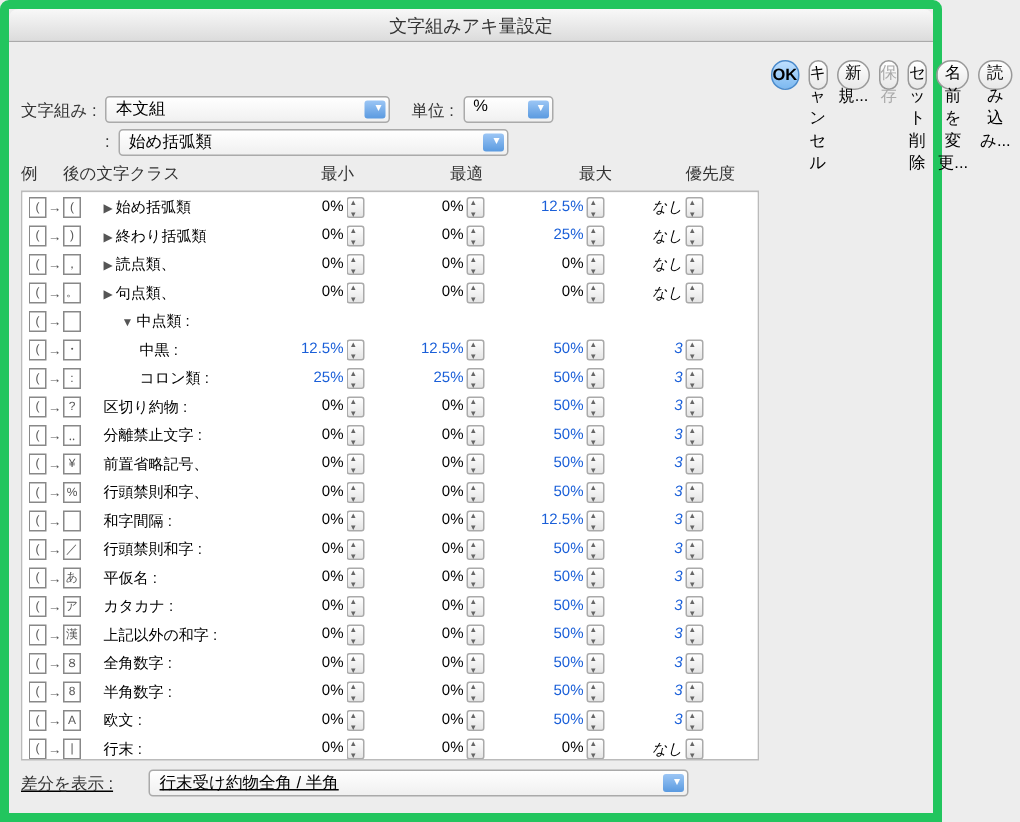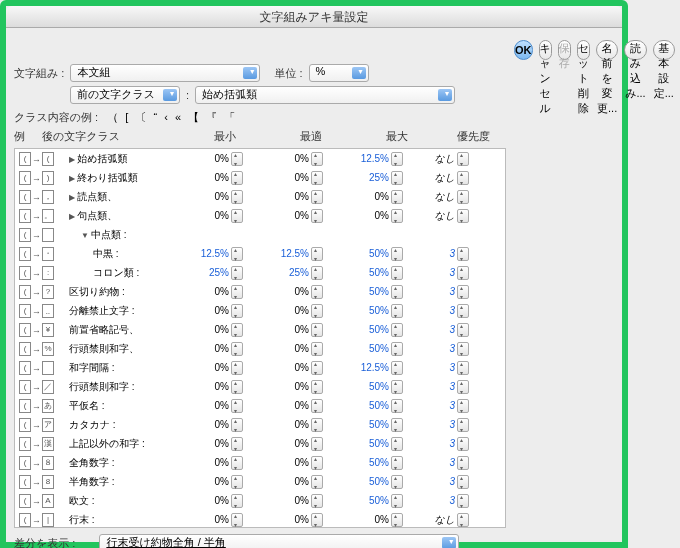--- a/index.html
+++ b/index.html
@@ -49,31 +49,24 @@
         <span class="label">文字組み :</span>
         <div class="select" style="width:190px">
             <span>本文組</span>
           </div>
         <span class="label" style="margin-left:8px">単位 :</span>
         <div class="select" style="width:60px">
             <span>%</span>
           </div>
       </div>
       <div class="row" style="padding-left:56px">
-        <div class="select" style="width:110px">
-            <span>前の文字クラス</span>
-          </div>
         <span class="label">:</span>
         <div class="select" style="width:260px">
             <span>始め括弧類</span>
           </div>
-      </div>
-      <div class="example-box">
-        <span class="label">クラス内容の例 :</span>
-        <span style="margin-left:6px;letter-spacing:2px">（ [ 〔 “ ‹ « 【 『 「</span>
       </div>
       <div class="row" style="margin-top:2px">
         <span class="label" style="width:22px">例</span>
         <span class="label" style="width:128px">後の文字クラス</span>
         <span class="label" style="width:80px;text-align:right;padding-right:20px">最小</span>
         <span class="label" style="width:80px;text-align:right;padding-right:20px">最適</span>
         <span class="label" style="width:80px;text-align:right;padding-right:20px">最大</span>
         <span class="label" style="width:70px;text-align:right;padding-right:14px">優先度</span>
       </div>
       <div class="table-area" id="tbody">
@@ -545,20 +538,21 @@
       <div class="bottom-row">
         <span class="label">差分を表示 :</span>
         <div class="select" style="width:360px">
             <span>行末受け約物全角 / 半角</span>
           </div>
       </div>
     </div>
     <div class="sidebar">
       <button class="btn primary">OK</button>
       <button class="btn">キャンセル</button>
+      <button class="btn">新規...</button>
       <button class="btn disabled">保存</button>
       <button class="btn">セット削除</button>
       <button class="btn">名前を変更...</button>
       <button class="btn">読み込み...</button>
       <button class="btn">基本設定...</button>
     </div>
   </div>
 </div>
 
 </body></html>

